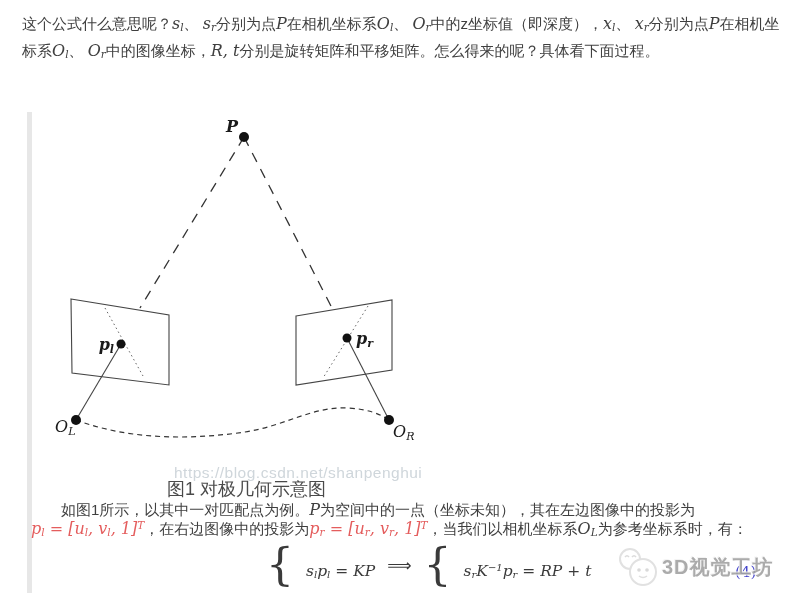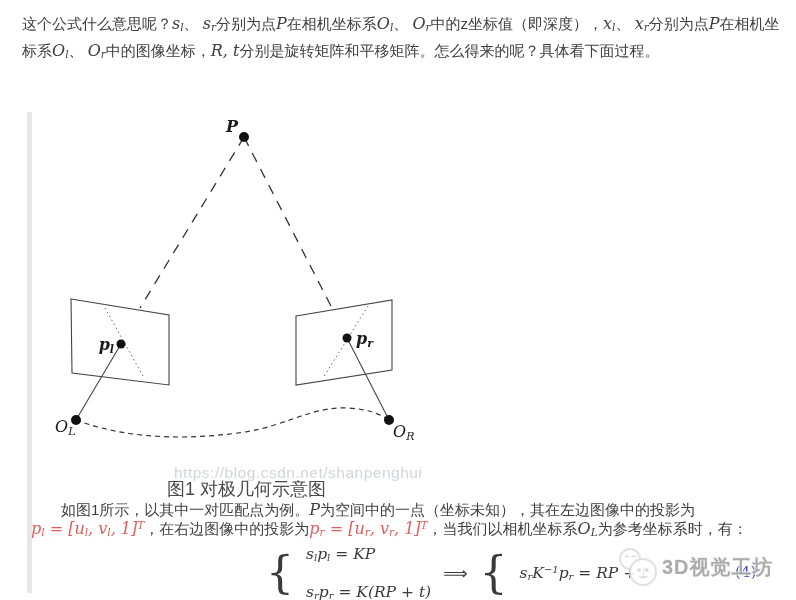--- a/index.html
+++ b/index.html
@@ -27,21 +27,21 @@
   .fig-label { font-family:"DejaVu Serif", serif; font-style:italic; font-size:16px; fill:#1a1a1a; }
   .fig-sub { font-size:11px; }
 
   #watermark-url { left:162px; top:464px; font-size:15.5px; color:#cfd6db; letter-spacing:0.5px;margin-left:12px; }
   #fig-caption { left:167px; top:477px; font-size:18px; color:#4a4a4a; }
 
   
   #equation { left:266px; top:545px; display:flex; align-items:center; gap:12px;
               color:#3a3a3a; font-family:"DejaVu Serif", serif; }
   .brace { font-size:44px; font-weight:300; line-height:0.9; font-family:"DejaVu Serif", serif; }
-  .eq-col { display:flex; flex-direction:column; gap:20px; }
+  .eq-col { display:flex; flex-direction:row; gap:4px;margin-top:12px; }
   .eq-line { font-size:15.5px; }
   .eq-line span { font-family:"DejaVu Serif", serif; font-style:italic; }
   .eq-line sub { font-size:10px; vertical-align:-0.22em; }
   .eq-line sup { font-size:10px; vertical-align:0.5em; }
   #eq-arrow { font-family:"DejaVu Sans", sans-serif; font-size:17px; }
   #eq-number { left:735px; top:563px; font-family:"DejaVu Serif", serif; font-size:15px; color:#4646cc; }
 
   
   #brand { left:614px; top:545px; display:flex; align-items:center; opacity:0.9; }
   #brand-text { color:#a3a3a3; font-weight:bold; font-size:20px; letter-spacing:1px;
@@ -85,21 +85,20 @@
 <div id="watermark-url" class="abs">https://blog.csdn.net/shanpenghui</div>
 
 <div id="fig-caption" class="abs">图1 对极几何示意图</div>
 
 <p id="para-mid" class="abs para"><span>如图1所示，以其中一对匹配点为例。</span><span class="m">P</span><span>为空间中的一点（坐标未知），其在左边图像中的投影为</span><span class="mr">p<sub>l</sub></span><span class="mr"> = [</span><span class="mr">u<sub>l</sub></span><span class="mr">, </span><span class="mr">v<sub>l</sub></span><span class="mr">, 1]<sup>T</sup></span><span>，在右边图像中的投影为</span><span class="mr">p<sub>r</sub></span><span class="mr"> = [</span><span class="mr">u<sub>r</sub></span><span class="mr">, </span><span class="mr">v<sub>r</sub></span><span class="mr">, 1]<sup>T</sup></span><span>，当我们以相机坐标系</span><span class="m">O<sub>L</sub></span><span>为参考坐标系时，有：</span></p>
 
 <div id="equation" class="abs">
   <span class="brace">{</span>
   <div class="eq-col">
     <span class="eq-line"><span>s<sub>l</sub></span><span>p<sub>l</sub></span><span> = KP</span></span>
-    <span class="eq-line"><span>s<sub>r</sub></span><span>p<sub>r</sub></span><span> = K(RP + t)</span></span>
   </div>
   <span id="eq-arrow">⟹</span>
   <span class="brace">{</span>
   <div class="eq-col">
     <span class="eq-line"><span>s<sub>r</sub></span><span>K<sup>−1</sup></span><span>p<sub>r</sub></span><span> = RP + t</span></span>
   </div>
 </div>
 
 <div id="eq-number" class="abs">(4)</div>
 

